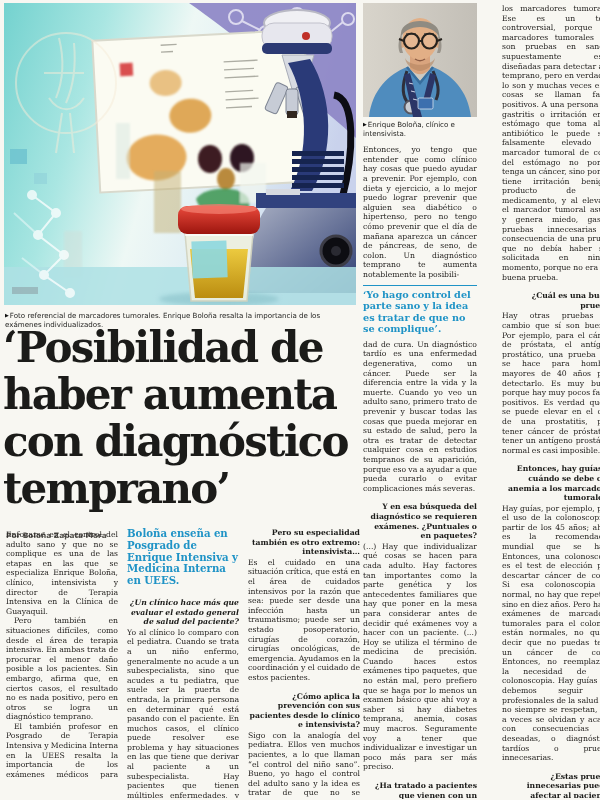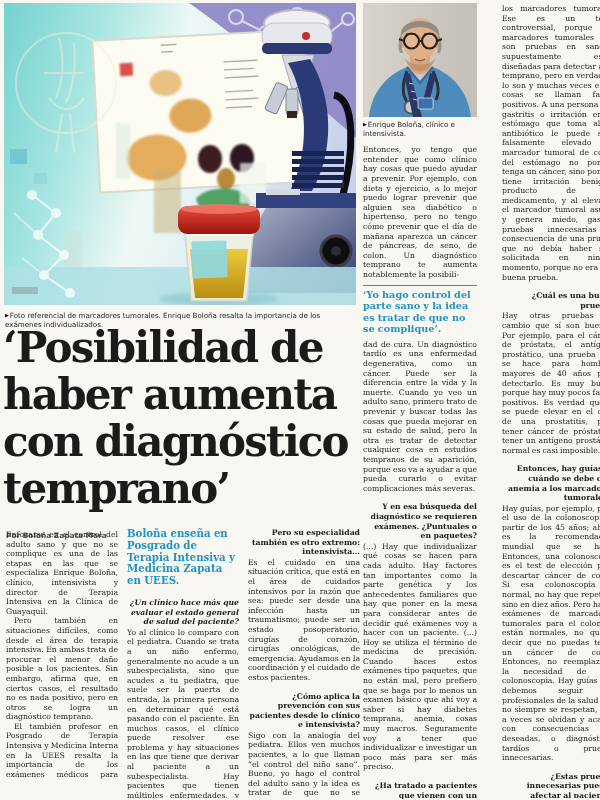--- a/index.html
+++ b/index.html
@@ -190,21 +190,21 @@
   <h1 class="headline">‘Posibilidad de haber aumenta con diagnóstico temprano’</h1>
   <div class="byline">Por Boloña Zapata Mora</div>
 
   <div class="col" id="col-intro">
     <p>Enfocarse en el control del adulto sano y que no se complique es una de las etapas en las que se especializa Enrique Boloña, clínico, intensivista y director de Terapia Intensiva en la Clínica de Guayaquil.</p>
     <p class="ind">Pero también en situaciones difíciles, como desde el área de terapia intensiva. En ambas trata de procurar el menor daño posible a los pacientes. Sin embargo, afirma que, en ciertos casos, el resultado no es nada positivo, pero en otros se logra un diagnóstico temprano.</p>
     <p class="ind">El también profesor en Posgrado de Terapia Intensiva y Medicina Interna en la UEES resalta la importancia de los exámenes médicos para determinarlo, siempre y cuando estos sean los adecuados. Boloña es parte del foro “Prevención y bienestar”, organizado por El UNIVERSO, que se realizará el próximo jueves, a las 10:00, en el aula magna de la UEES.</p>
   </div>
 
   <div class="col" id="col-qa1">
-    <h3 class="subhead">Boloña enseña en Posgrado de Terapia Intensiva y Medicina Zapata en UEES.</h3>
+    <h3 class="subhead">Boloña enseña en Posgrado de Enrique Intensiva y Medicina Interna en UEES.</h3>
     <p class="q" style="margin-top:0 !important;font-style:italic;">¿Un clínico hace más que evaluar el estado general de salud del paciente?</p>
     <p class="a">Yo al clínico lo comparo con el pediatra. Cuando se trata a un niño enfermo, generalmente no acude a un subespecialista, sino que acudes a tu pediatra, que suele ser la puerta de entrada, la primera persona en determinar qué está pasando con el paciente. En muchos casos, el clínico puede resolver ese problema y hay situaciones en las que tiene que derivar al paciente a un subespecialista. Hay pacientes que tienen múltiples enfermedades, y ese cuidado del paciente debe ser coordinado con distintos especialistas, con un cardiólogo, endocrinólogo, traumatólogo… Entonces, el clínico cumple esa función de ser un poquito el cuidador, el que está velando por el beneficio del paciente.</p>
   </div>
 
   <div class="col" id="col-qa2">
     <p class="q" style="margin-top:0 !important;">Pero su especialidad también es otro extremo: intensivista…</p>
     <p class="a">Es el cuidado en una situación crítica, que está en el área de cuidados intensivos por la razón que sea: puede ser desde una infección hasta un traumatismo; puede ser un estado posoperatorio, cirugías de corazón, cirugías oncológicas, de emergencia. Ayudamos en la coordinación y el cuidado de estos pacientes.</p>
     <p class="q">¿Cómo aplica la prevención con sus pacientes desde lo clínico e intensivista?</p>
     <p class="a">Sigo con la analogía del pediatra. Ellos ven muchos pacientes, a lo que llaman “el control del niño sano”. Bueno, yo hago el control del adulto sano y la idea es tratar de que no se complique, de anticiparme muchas veces para prevenir cuando se puede. Pero hay cosas que no son prevenibles y que desgraciadamente van a ocurrir, y ahí viene la diferencia cuando se hace un diagnóstico temprano.</p>
   </div>

